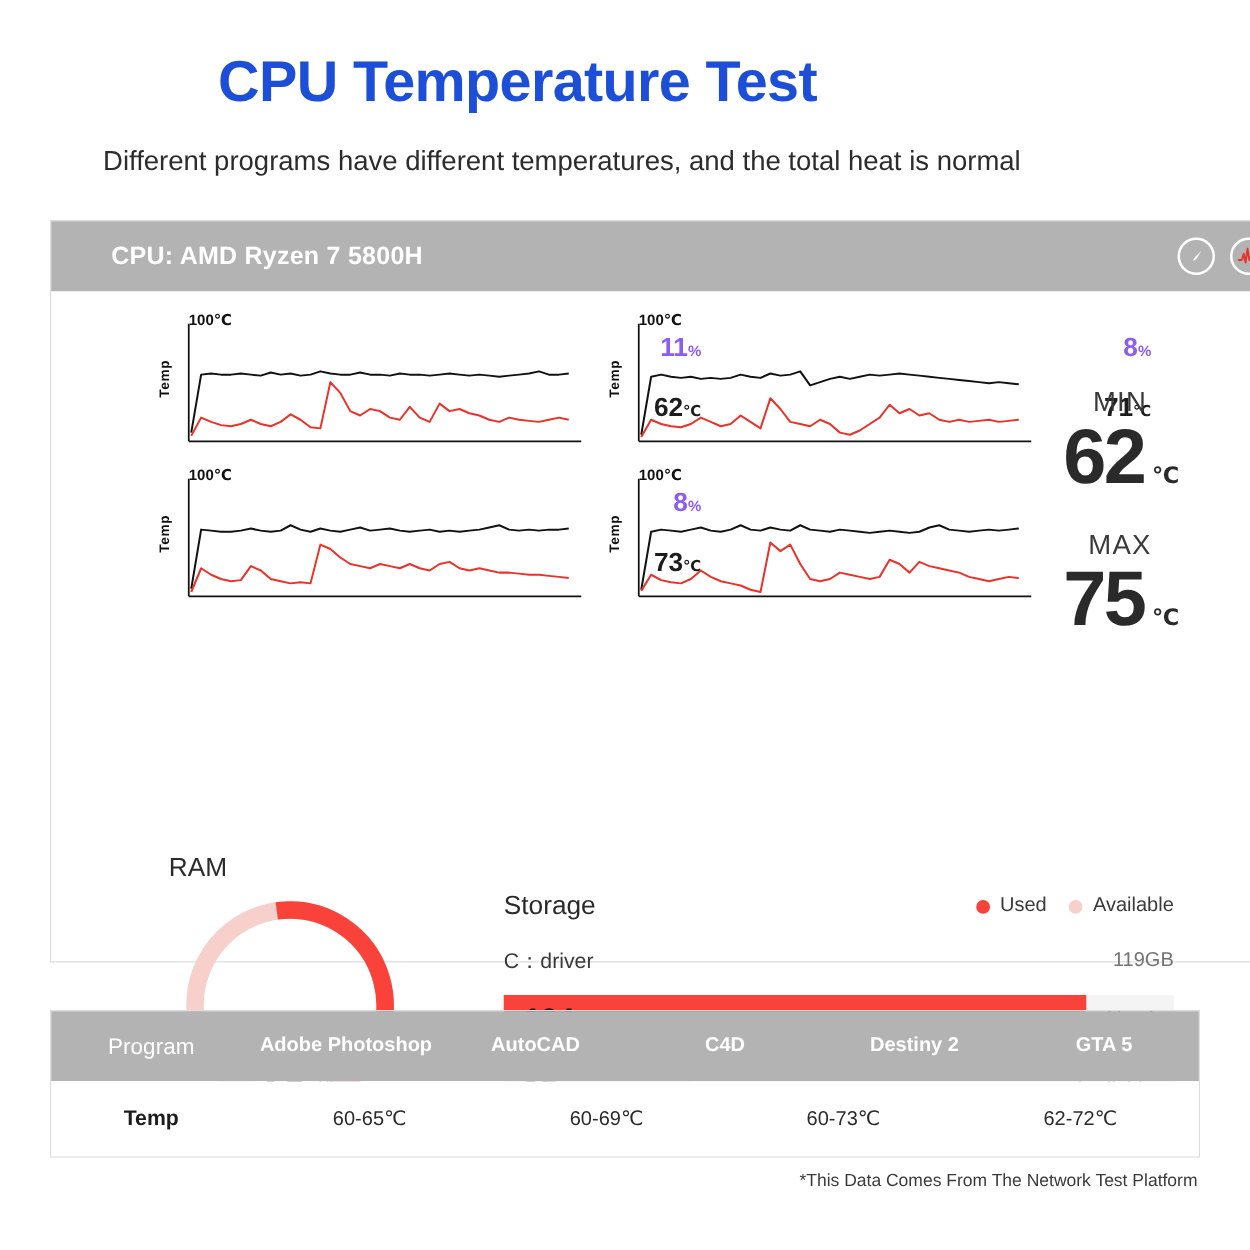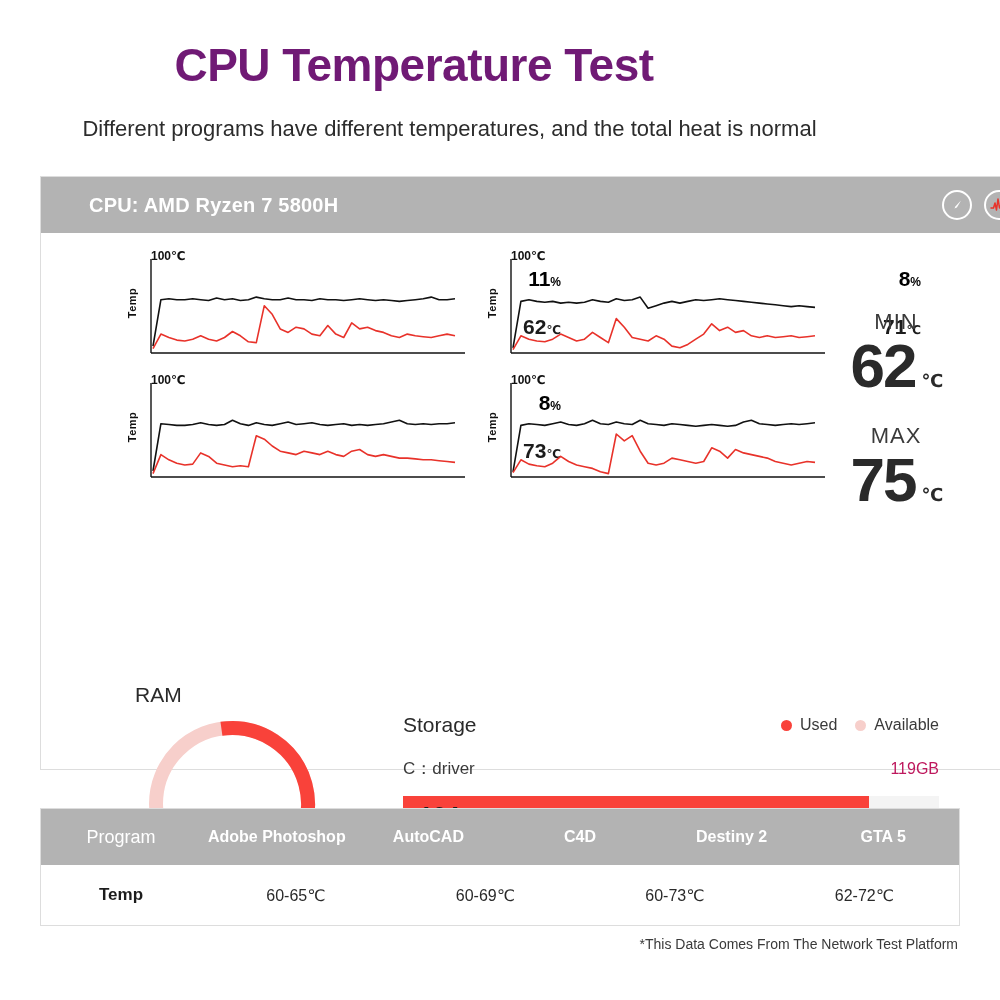--- a/index.html
+++ b/index.html
@@ -6,21 +6,21 @@
   body{
     width:1000px;height:1000px;background:#ffffff;
     font-family:"Liberation Sans","DejaVu Sans",sans-serif;
     color:#2b2b2b;-webkit-font-smoothing:antialiased;overflow:hidden;
   }
   .page{position:relative;width:1000px;height:1000px;}
 
   
   .title{
     position:absolute;top:38px;left:0;width:828px;text-align:center;
-    font-size:46px;font-weight:bold;letter-spacing:-.5px;color:#701a75;
+    font-size:46px;font-weight:bold;letter-spacing:-.5px;color:#1d4ed8;
   }
   .subtitle{
     position:absolute;top:116px;left:0;width:899px;text-align:center;
     font-size:22px;font-weight:400;color:#2c2c2c;
   }
 
   
   .card{
     position:absolute;left:40px;top:176px;width:997px;height:594px;
     background:#ffffff;border:1px solid #dddddd;box-sizing:border-box;
@@ -41,21 +41,21 @@
   .chart.c1{left:448px;top:20px;}
   .chart.c2{left:88px;top:144px;}
   .chart.c3{left:448px;top:144px;}
   .chart .top-label{position:absolute;left:22px;top:-4px;font-size:12px;font-weight:bold;color:#111;}
   .chart .y-label{
     position:absolute;left:-12px;top:44px;font-size:11px;font-weight:bold;color:#111;
     transform:rotate(-90deg);transform-origin:center;letter-spacing:.5px;
   }
   .chart svg{position:absolute;left:8px;top:0;}
   .chart .vals{position:absolute;right:-92px;top:14px;width:86px;text-align:right;}
-  .chart .vals .pct{font-size:21px;font-weight:bold;color:#000000;}
+  .chart .vals .pct{font-size:21px;font-weight:bold;color:#8b5cf6;}
   .chart .vals .pct small{font-size:12px;font-weight:bold;}
   .chart .vals .tmp{font-size:21px;font-weight:bold;color:#1c1c1c;margin-top:24px;}
   .chart .vals .tmp small{font-size:12px;font-weight:bold;}
 
   
   .minmax{position:absolute;left:790px;top:76px;width:130px;text-align:center;}
   .mm-label{font-size:22px;color:#3a3a3a;letter-spacing:1px;}
   .mm-value{font-size:62px;font-weight:bold;color:#2a2a2a;line-height:1;letter-spacing:-2px;}
   .mm-value sup{font-size:18px;font-weight:bold;vertical-align:baseline;margin-left:6px;}
   .mm-gap{height:26px;}
@@ -73,21 +73,21 @@
   .ram-pct sup{font-size:16px;font-weight:normal;vertical-align:baseline;margin-left:5px;}
   .ram-sub{font-size:15px;color:#555;margin-top:3px;}
 
   
   .storage{position:absolute;left:362px;top:536px;width:536px;}
   .st-head{display:flex;gap:32px;}
   .st-title{font-size:21px;color:#2a2a2a;}
   .st-legend{margin-left:auto;display:flex;align-items:center;gap:8px;font-size:16px;color:#3a3a3a;}
   .dot{width:11px;height:11px;border-radius:50%;display:inline-block;}
   .st-row{display:flex;align-items:center;margin-top:20px;font-size:17px;color:#3a3a3a;}
-  .st-cap{margin-left:auto;font-size:16px;color:#be185d;}
+  .st-cap{margin-left:auto;font-size:16px;color:#737373;}
   .bar-wrap{position:relative;height:40px;margin-top:16px;background:#f4f4f4;display:flex;align-items:center;}
   .bar-fill{position:absolute;left:0;top:0;height:100%;}
   .bar-text{position:relative;padding-left:16px;font-size:25px;font-weight:bold;color:#1c1c1c;letter-spacing:-.5px;}
   .bar-text small{font-size:14px;font-weight:bold;letter-spacing:0;}
   .bar-side{position:absolute;right:16px;font-size:16px;color:#3a3a3a;font-weight:400;}
 
   
   .tbl{position:absolute;left:40px;top:808px;width:920px;border:1px solid #dddddd;box-sizing:border-box;}
   .tbl-row{display:flex;}
   .tbl-head{background:#b3b3b3;height:56px;}

